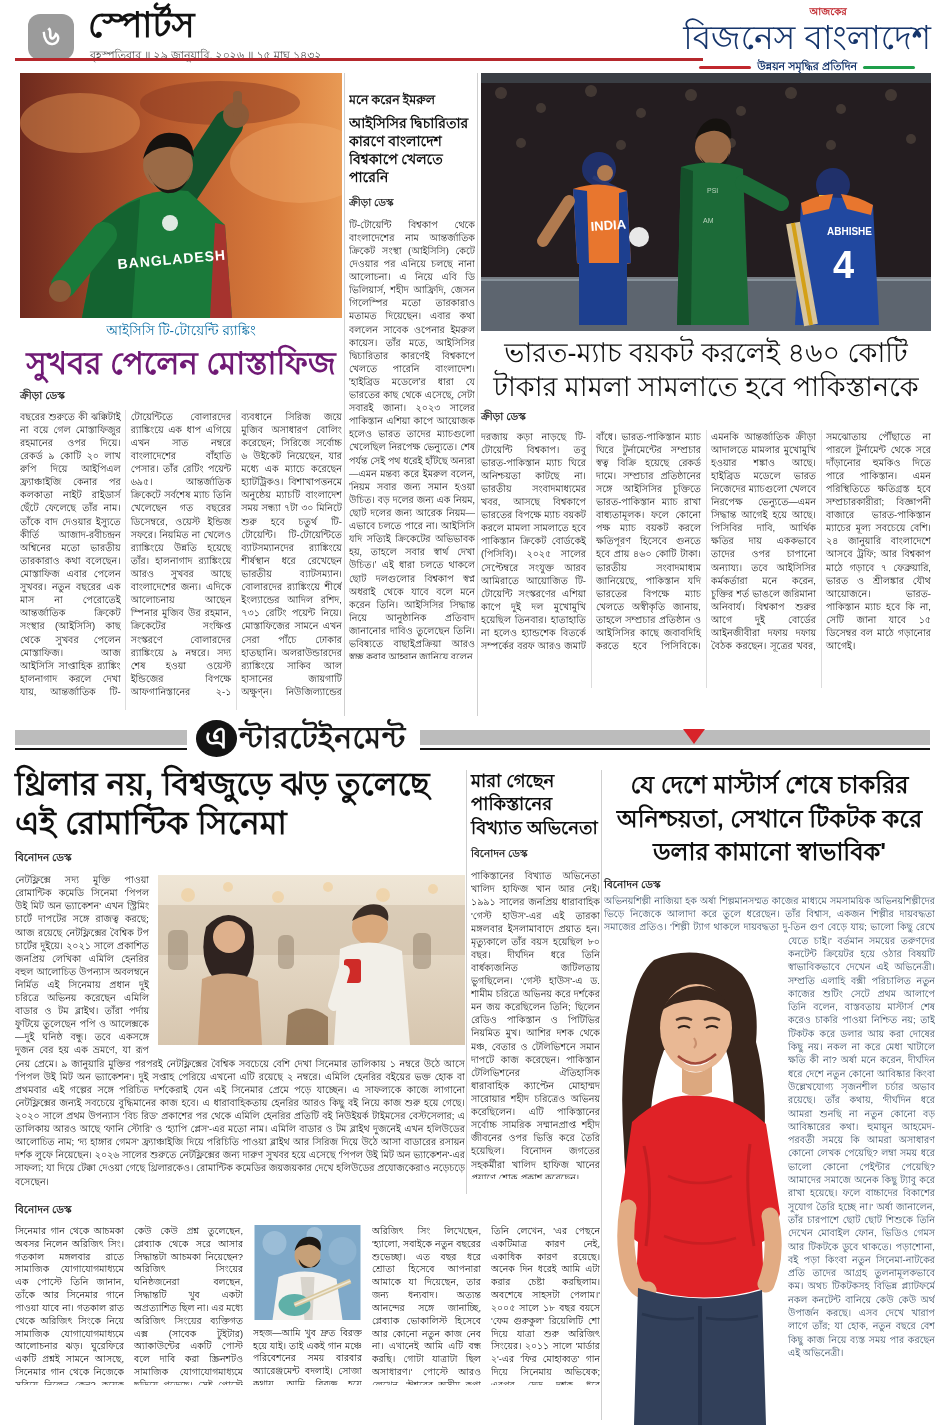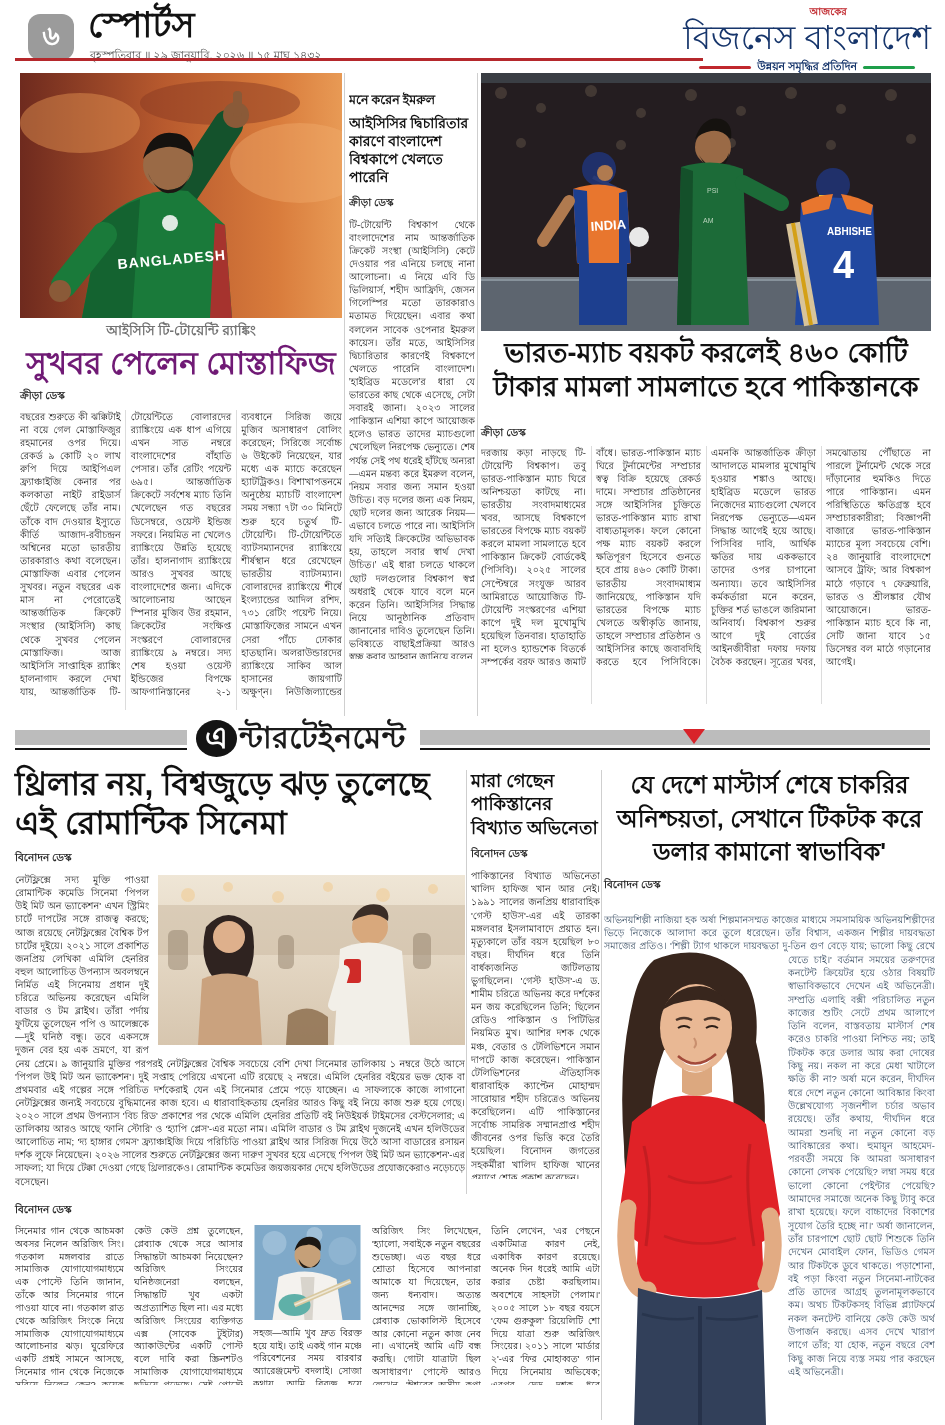--- a/index.html
+++ b/index.html
@@ -12,53 +12,53 @@
   .section-title{left:88px;top:6px;font-size:35px;font-weight:800;color:#121212;line-height:1.1;}
   .dateline{left:90px;top:47px;font-size:11px;color:#4a4a4a;}
   .brand{right:14px;top:4px;text-align:center;}
   .brand-top{font-size:10px;color:#c0272d;font-weight:700;text-align:center;margin-left:42px;}
   .brand-name{font-size:33px;font-weight:400;color:#16356b;line-height:1.05;}
   .brand-tagrow{display:flex;align-items:center;justify-content:center;gap:6px;margin-top:2px;}
   .tagbar{height:3px;width:52px;border-radius:2px;}
   .brand-tagline{font-size:11px;font-weight:700;color:#16356b;}
   .header-rule{left:15px;top:58px;width:688px;height:3px;background:#b5282c;}
   
-  .kicker{font-size:13.5px;font-weight:700;color:#737373;text-align:center;}
+  .kicker{font-size:13.5px;font-weight:400;color:#0369a1;text-align:center;}
   .kicker-left{font-size:12.5px;font-weight:700;color:#151515;}
   .byline{font-size:10.5px;font-weight:700;color:#2a2a2a;}
   .body-txt{font-size:9.5px;line-height:1.38;text-align:justify;color:#1d1d1d;overflow:hidden;}
   .vrule{width:1px;background:#cfcfcf;}
   
   .photo{display:block;}
   .imrul-col{left:349px;top:91px;width:126px;height:640px;overflow:hidden;font-family:Liberation Serif, serif;}
   .imrul-headline{font-size:14px;font-weight:800;line-height:1.28;color:#111;margin:4px 0 8px;}
   .mustafiz-art{left:20px;top:320px;width:322px;}
   .mustafiz-headline{font-size:31px;font-weight:800;text-align:center;color:#701a75;line-height:1.15;margin:3px 0 6px;}
   .mustafiz-body{column-count:3;column-gap:10px;column-rule:1px solid #dcdcdc;height:300px;margin-top:5px;}
   .pak-art{left:481px;top:334px;width:450px;}
-  .pak-headline{font-size:27px;font-weight:700;text-align:center;color:#111;line-height:1.25;margin:3px 0 20px;}
+  .pak-headline{font-size:27px;font-weight:400;text-align:center;color:#111;line-height:1.25;margin:3px 0 4px;}
   .pak-body{column-count:4;column-gap:10px;column-rule:1px solid #dcdcdc;height:258px;margin-top:4px;}
   
   .ent-bar{background:#bcbcbc;height:15px;}
   .ent-line{background:#141414;height:2px;}
   .banner-title{left:196px;top:714px;font-size:30px;font-weight:800;color:#1b1b1b;letter-spacing:.5px;}
   .banner-title::first-letter{background:#141414;color:#ffffff;padding:1px 9px 3px;border-radius:50%;margin-right:2px;}
   .red-marker{left:683px;top:729px;width:0;height:0;border-left:11px solid transparent;
               border-right:11px solid transparent;border-top:15px solid #d8232a;}
   
   .romcom{left:15px;top:765px;width:450px;}
   .romcom-headline{font-size:32px;font-weight:800;line-height:1.22;color:#101010;}
   .romcom-body{margin-top:6px;height:318px;}
   .romcom-img{float:right;width:307px;height:170px;margin:2px 0 7px 9px;}
   .actor-art{left:471px;top:770px;width:129px;}
   .actor-headline{font-size:18px;font-weight:800;line-height:1.3;color:#101010;}
   .actor-body{margin-top:6px;height:310px;}
   .arsha-art{left:604px;top:768px;width:331px;}
   .arsha-headline{font-size:24px;font-weight:800;line-height:1.4;text-align:center;color:#101010;}
-  .arsha-body{margin-top:19px;height:494px;overflow:hidden;font-size:9.5px;line-height:1.4;
+  .arsha-body{margin-top:0;height:494px;overflow:hidden;font-size:9.5px;line-height:1.4;
               text-align:justify;color:#3d5166;}
   .arsha-float{float:left;width:190px;height:460px;margin:28px 8px 0 -14px;}
   .arsha-intro{margin-bottom:2px;}
   .woman-img{left:584px;top:946px;width:228px;height:479px;pointer-events:none;}
   .arijit-art{left:15px;top:1196px;width:585px;}
   .arijit-headline{font-size:31px;font-weight:800;line-height:1.15;color:#101010;}
   .arijit-cols{display:flex;gap:10px;margin-top:6px;height:160px;overflow:hidden;}
   .arijit-col{flex:1;font-size:9.3px;line-height:1.38;text-align:justify;overflow:hidden;}
   .arijit-photo{width:100%;height:95px;margin-bottom:3px;}
 </style>

